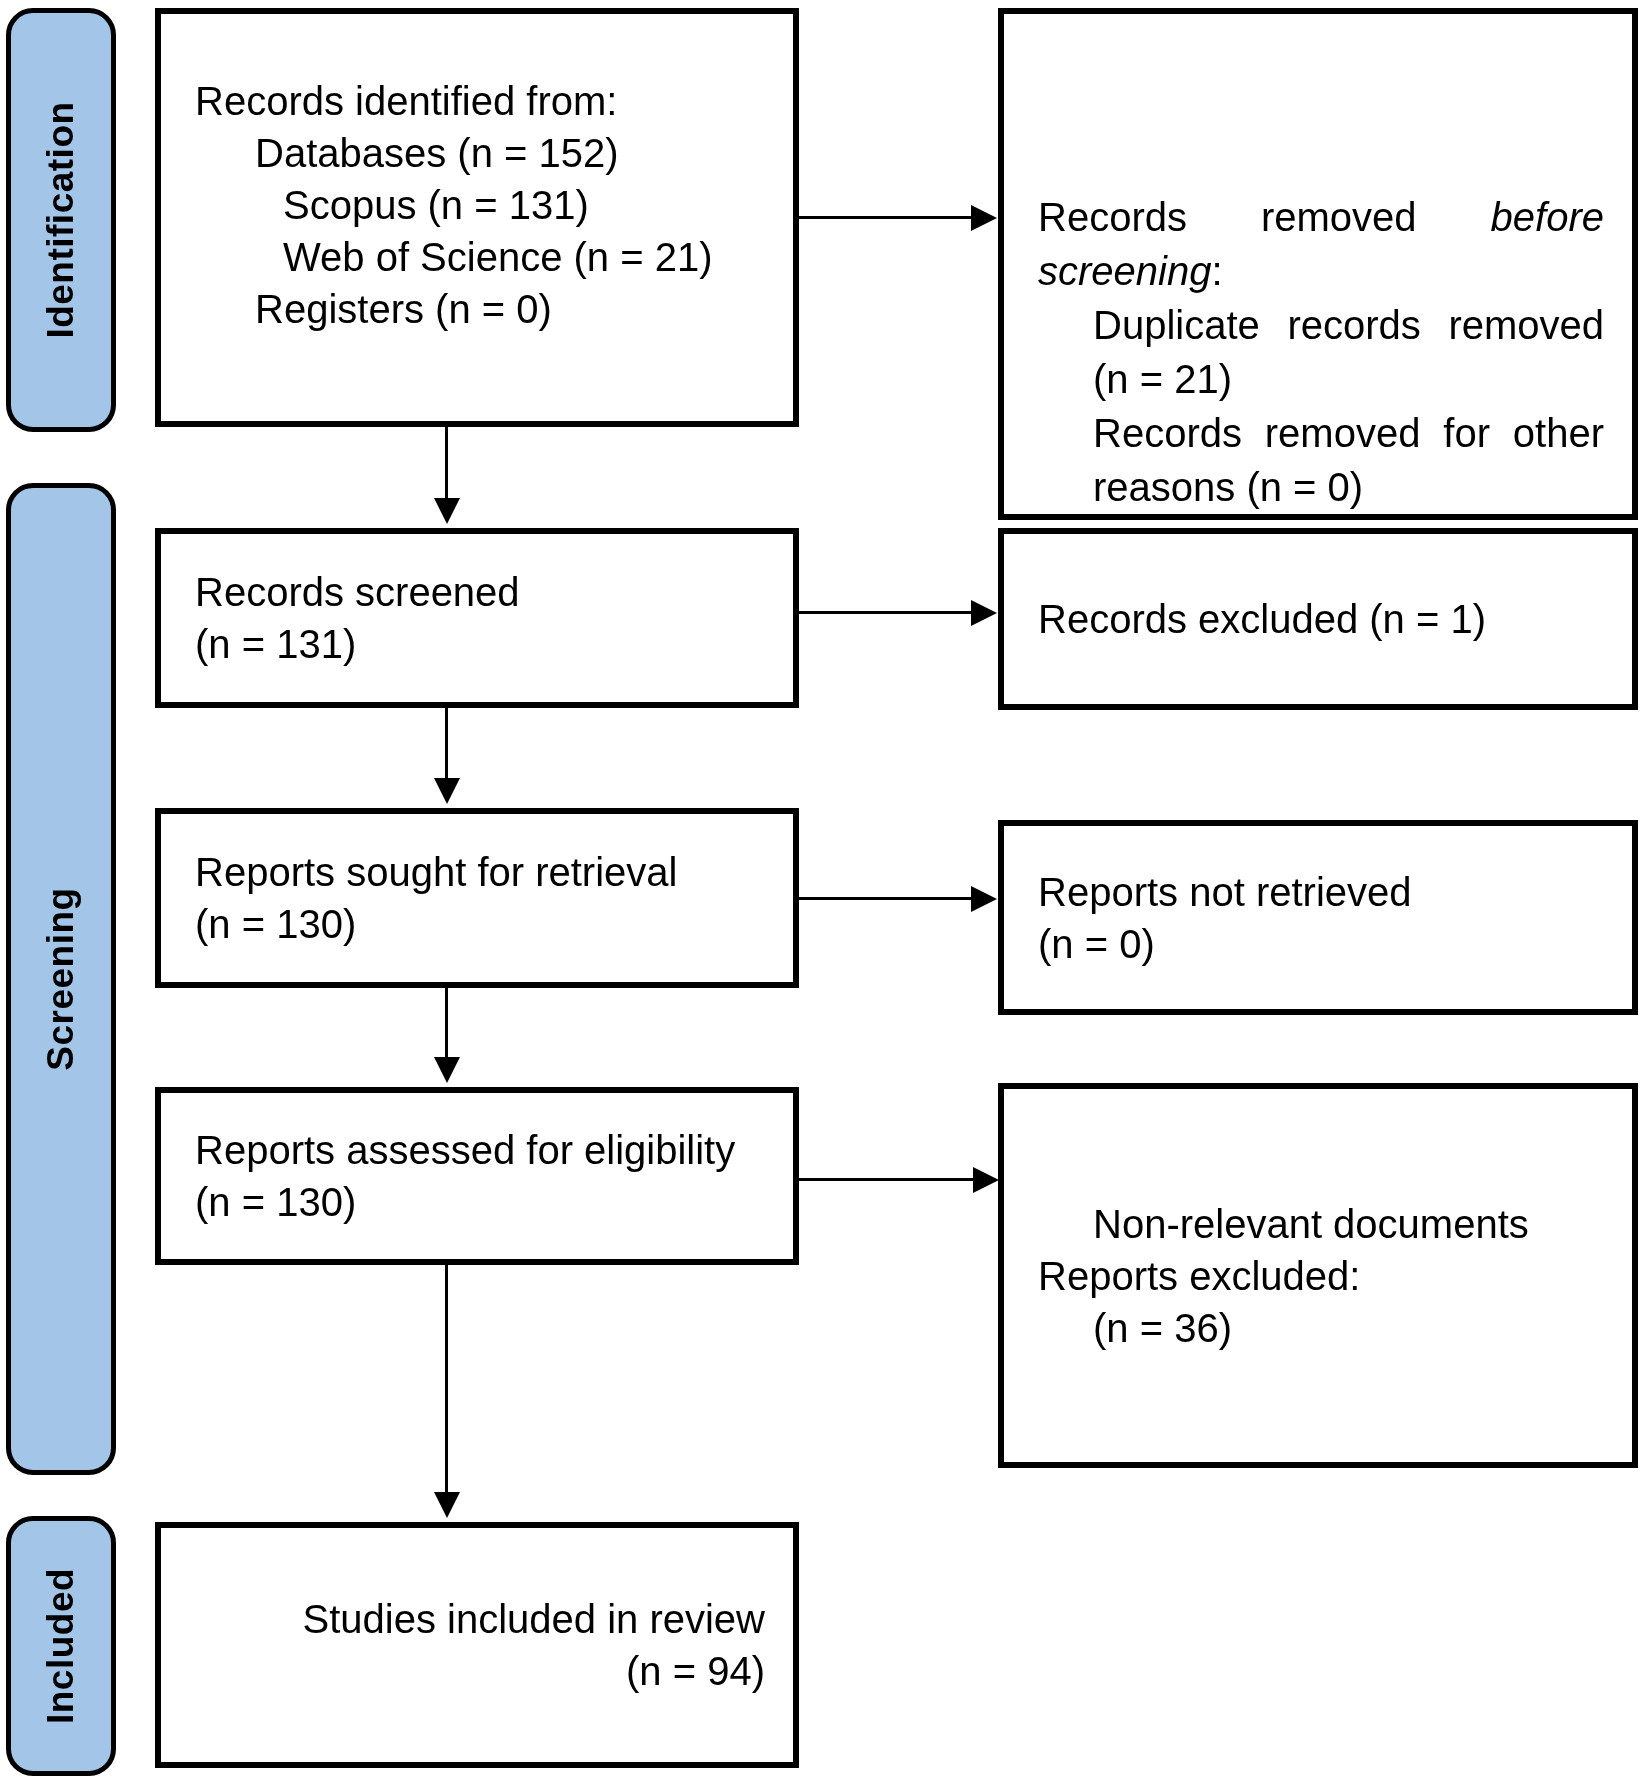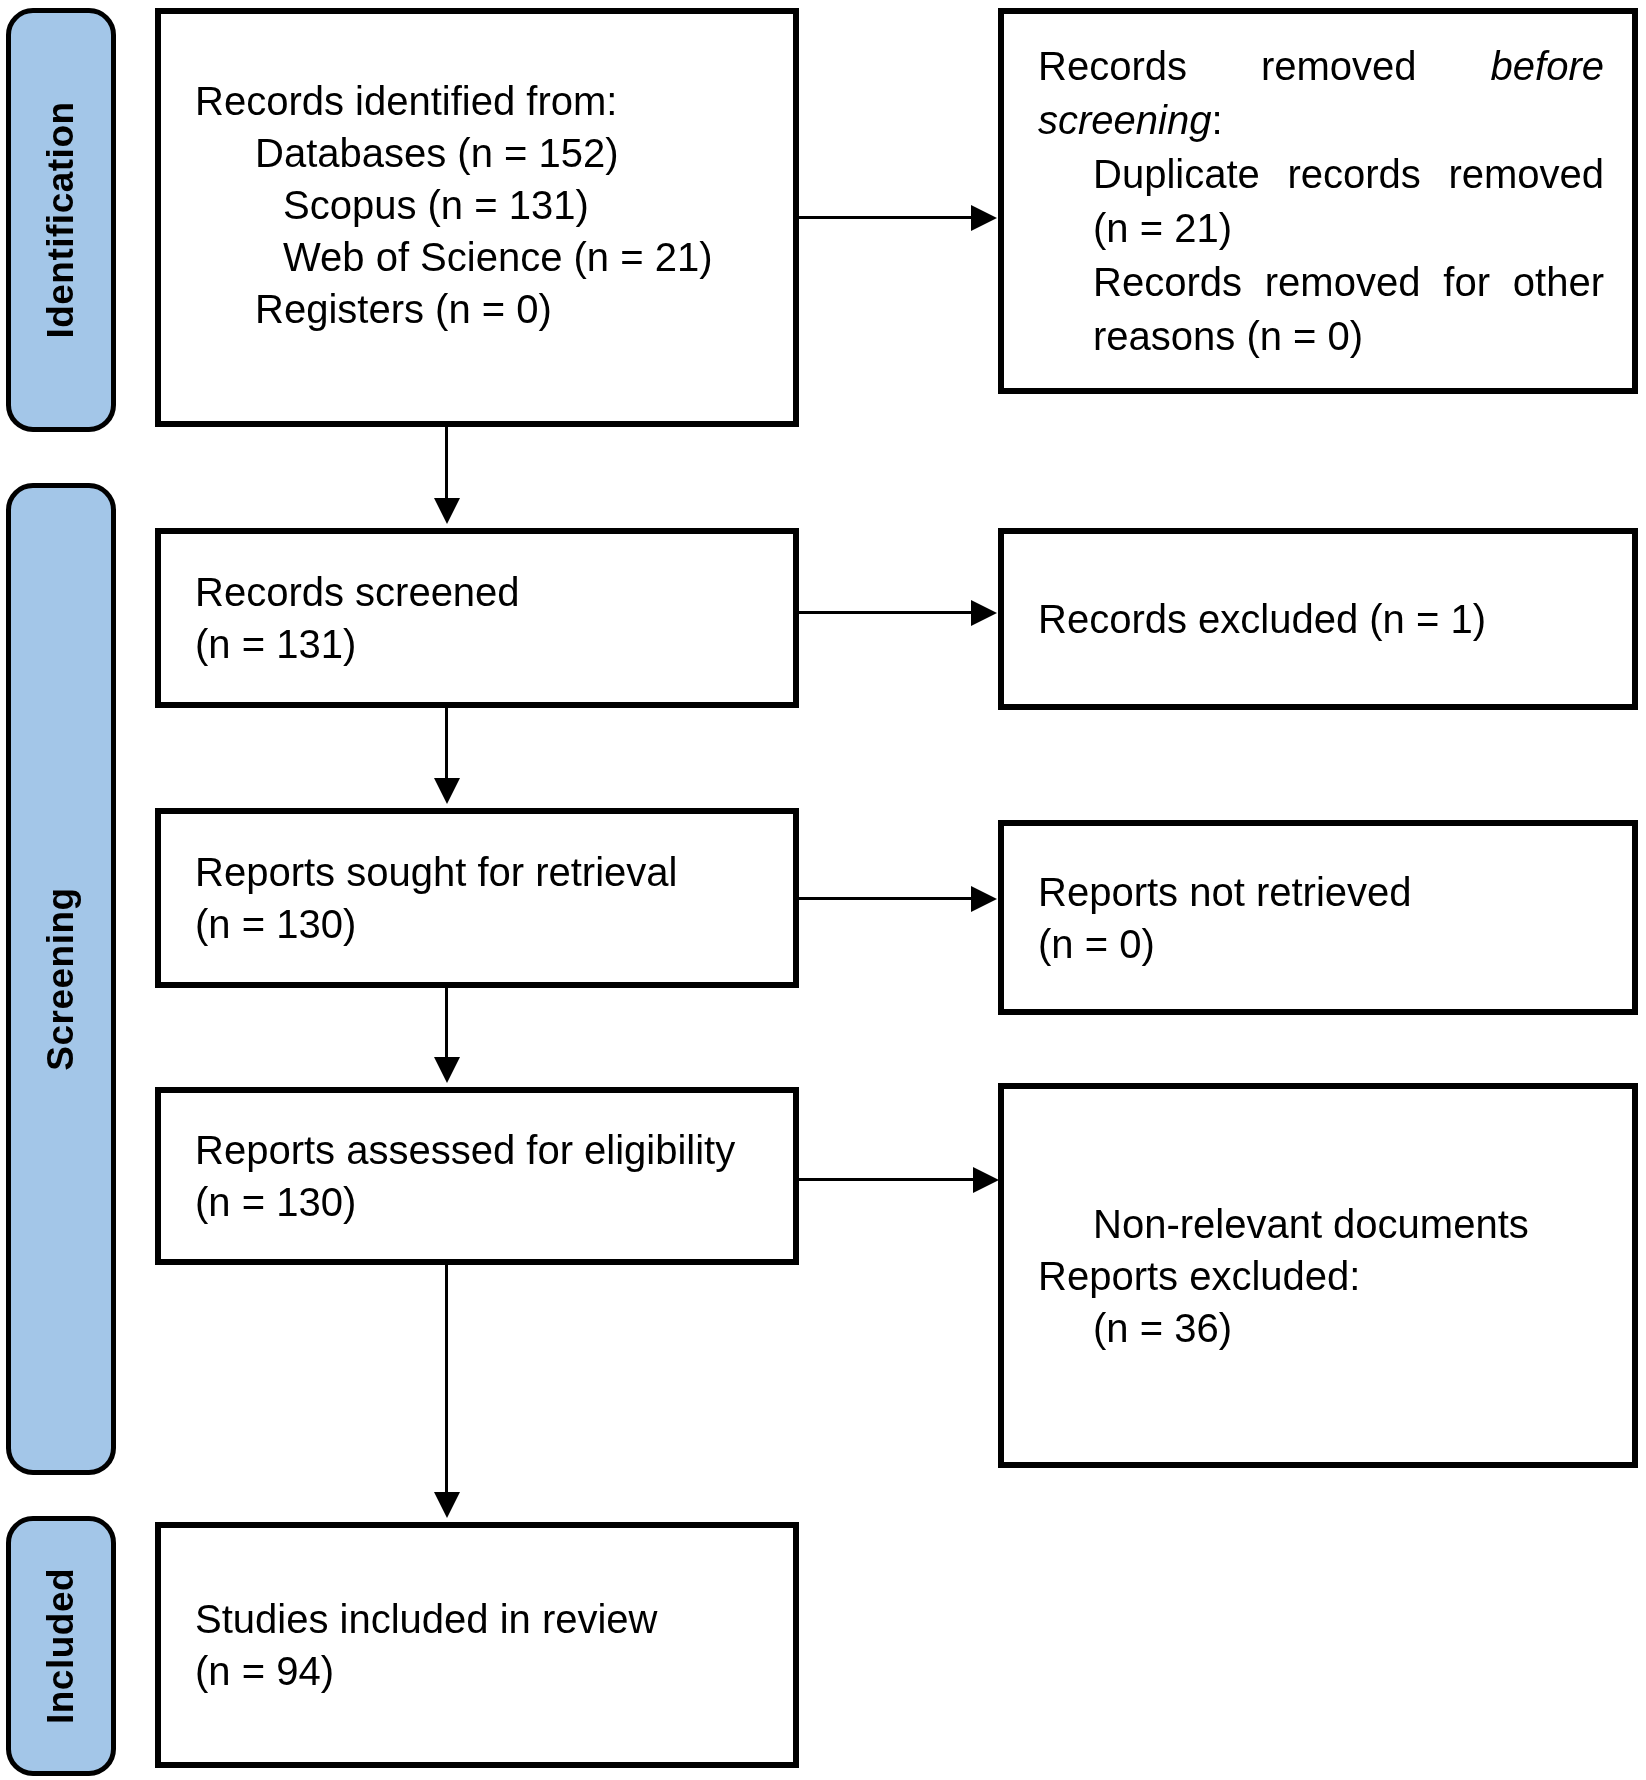--- a/index.html
+++ b/index.html
@@ -54,23 +54,23 @@
     font-size: 40px;
     line-height: 52px;
   }
   .col-left  { left: 155px; width: 644px; }
   .col-right { left: 998px; width: 640px; }
 
   #box-identified { top: 8px;    height: 419px; padding-bottom: 26px; }
   #box-screened   { top: 528px;  height: 180px; }
   #box-sought     { top: 808px;  height: 180px; }
   #box-assessed   { top: 1087px; height: 178px; }
-  #box-included   { top: 1522px; height: 246px; }
-
-  #box-removed-before { top: 8px;    height: 386px; line-height: 54px; }
+  #box-included   { top: 1522px; height: 246px; align-items: flex-end; }
+
+  #box-removed-before { top: 8px;    height: 512px; line-height: 54px; justify-content: flex-end; }
   #box-rec-excluded   { top: 528px;  height: 182px; }
   #box-not-retrieved  { top: 820px;  height: 195px; }
   #box-rep-excluded   { top: 1083px; height: 385px; }
 
   .line { white-space: nowrap; }
   .ind1 { padding-left: 60px; }
   .ind2 { padding-left: 88px; }
   .indR { margin-left: 55px; }
   .it   { font-style: italic; }
 

